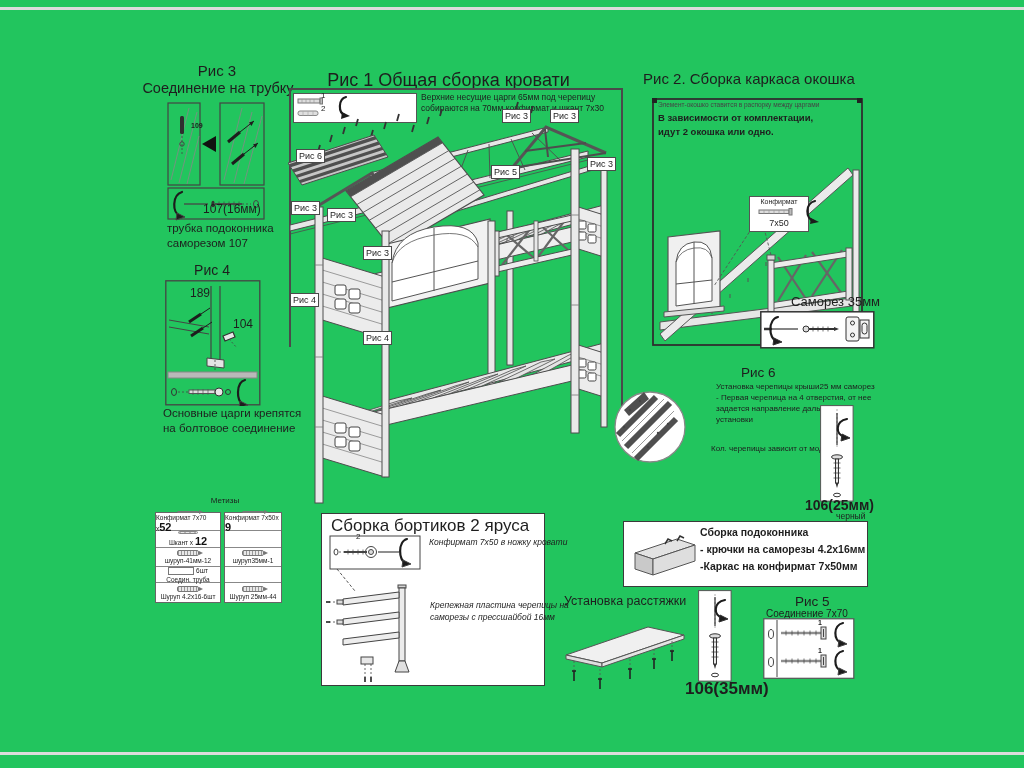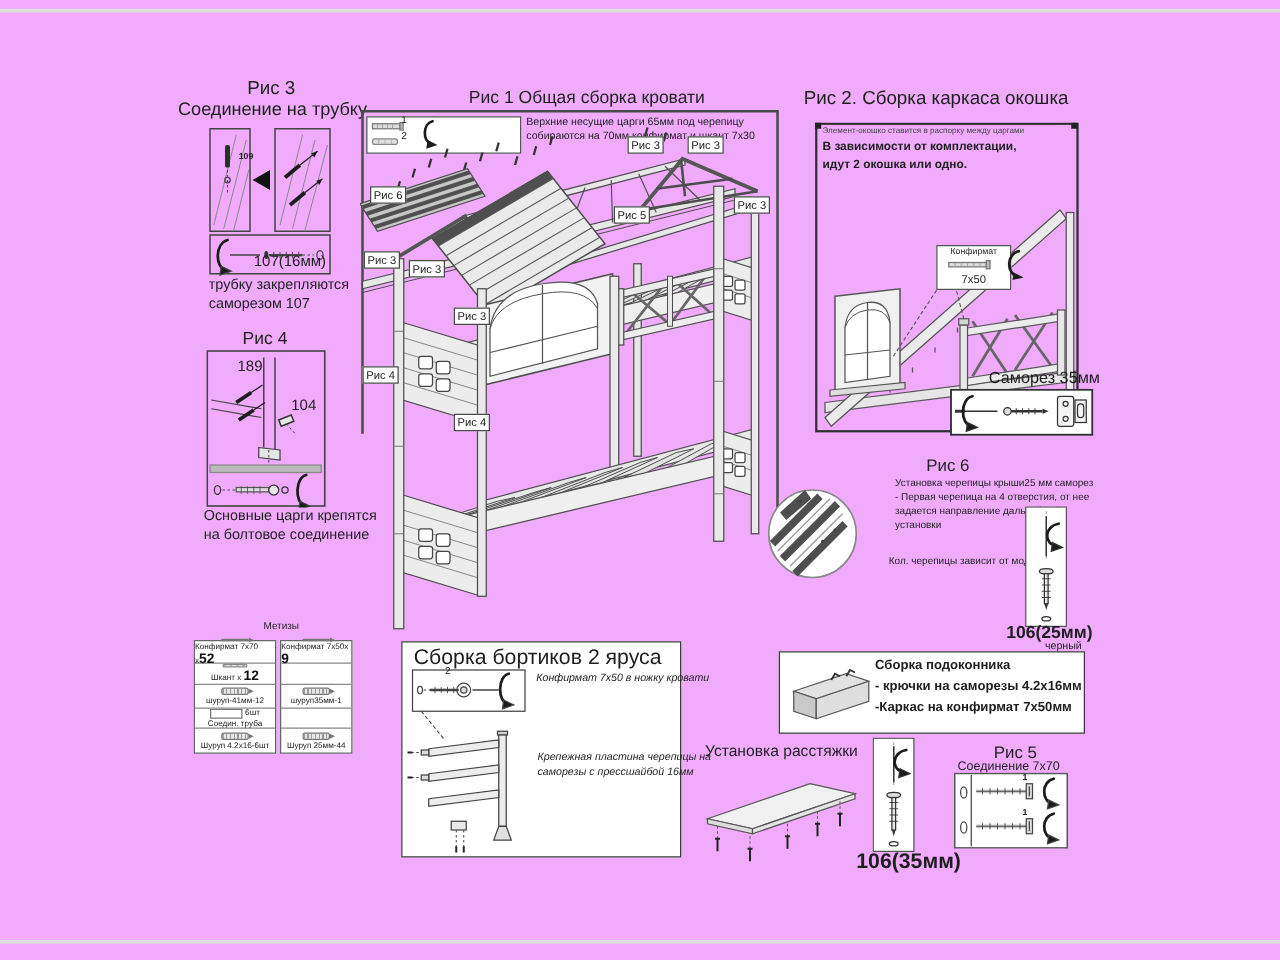--- a/index.html
+++ b/index.html
@@ -1,16 +1,16 @@
 <!DOCTYPE html>
 <html><head>
 <meta charset="utf-8">
 <style>
   html,body{margin:0;padding:0;background:#fff}
-  #canvas{position:relative;width:1024px;height:768px;background:#f0abfc;overflow:hidden;
+  #canvas{position:relative;width:1024px;height:768px;background:#22c55e;overflow:hidden;
           font-family:"Liberation Sans",sans-serif;color:#222}
   .t{position:absolute;white-space:nowrap;line-height:1.12;color:#1e1e1e}
   .c{text-align:center}
   .b{font-weight:bold}
   .i{font-style:italic}
   .callout{position:absolute;border:1px solid #4a4a4a;background:#fff;font-size:9px;
            line-height:12px;padding:0 2px;color:#1e1e1e}
   .frameline{position:absolute;background:#4a4a4a}
   .box{position:absolute;border:1.5px solid #3a3a3a;background:#fff;box-sizing:border-box}
   .deco{position:absolute;background:#dcdcdc}
@@ -80,21 +80,21 @@
           <line x1="63" y1="101.5" x2="63" y2="106.5"></line>
           <line x1="68" y1="101.5" x2="68" y2="106.5"></line>
           <line x1="73" y1="101.5" x2="73" y2="106.5"></line>
         </g>
       <line x1="76" y1="104" x2="85" y2="104" stroke-dasharray="2,2" stroke-width="0.8"></line>
       <ellipse cx="90" cy="104" rx="2.5" ry="3.5" stroke-width="1"></ellipse>
     </g>
   </svg>
   <span class="t b" style="left:191px;top:122px;font-size:7px">109</span>
   <span class="t" style="left:203px;top:203px;font-size:12px">107(16мм)</span>
-  <div class="t" style="left:167px;top:222px;font-size:11.5px">трубку закрепляются</div>
+  <div class="t" style="left:167px;top:222px;font-size:11.5px">трубка подоконника</div>
   <div class="t" style="left:167px;top:237px;font-size:11.5px">саморезом 107</div>
 
   <div class="t c" style="left:182px;top:263px;width:60px;font-size:14px">Рис 4</div>
   <svg style="left:165px;top:280px" width="96" height="126" viewBox="0 0 96 126">
     <g stroke="#444" fill="none">
       <rect x="0.8" y="0.8" width="94" height="124" stroke-width="1.3"></rect>
       <line x1="4" y1="40" x2="44" y2="47"></line>
         <line x1="4" y1="47" x2="44" y2="54"></line>
       <line x1="46" y1="6" x2="46" y2="78" stroke-width="1.2"></line>
         <line x1="55" y1="6" x2="55" y2="80" stroke-width="1.2"></line>
@@ -165,21 +165,21 @@
       <span class="hw hw-screw"></span>
       <span class="mlab">шуруп35мм-1</span>
     </div>
     <div class="mrow" style="height:16px"></div>
     <div class="mrow" style="height:19px">
       <span class="hw hw-screw"></span>
       <span class="mlab">Шуруп 25мм-44</span>
     </div>
   </div>
 
-  <div class="t c" style="left:342px;top:70px;width:255px;font-size:14px">Рис 1 Общая сборка кровати</div>
+  <div class="t c" style="left:321px;top:70px;width:255px;font-size:18px">Рис 1 Общая сборка кровати</div>
   <div class="frameline" style="left:289px;top:88px;width:333px;height:1.5px"></div>
   <div class="frameline" style="left:289px;top:88px;width:1.5px;height:259px"></div>
   <div class="frameline" style="left:621px;top:88px;width:1.5px;height:336px"></div>
 
   <div style="position:absolute;left:293px;top:93px;width:122px;height:28px;border:1px solid #555;background:#fff"></div>
   <svg style="left:294px;top:94px" width="120" height="26" viewBox="0 0 120 26">
     <g stroke="#777" fill="#ddd">
       <rect x="4" y="5" width="22" height="4"></rect>
       <g stroke="#999" stroke-width="0.7">
           <line x1="8" y1="5" x2="8" y2="9"></line>

